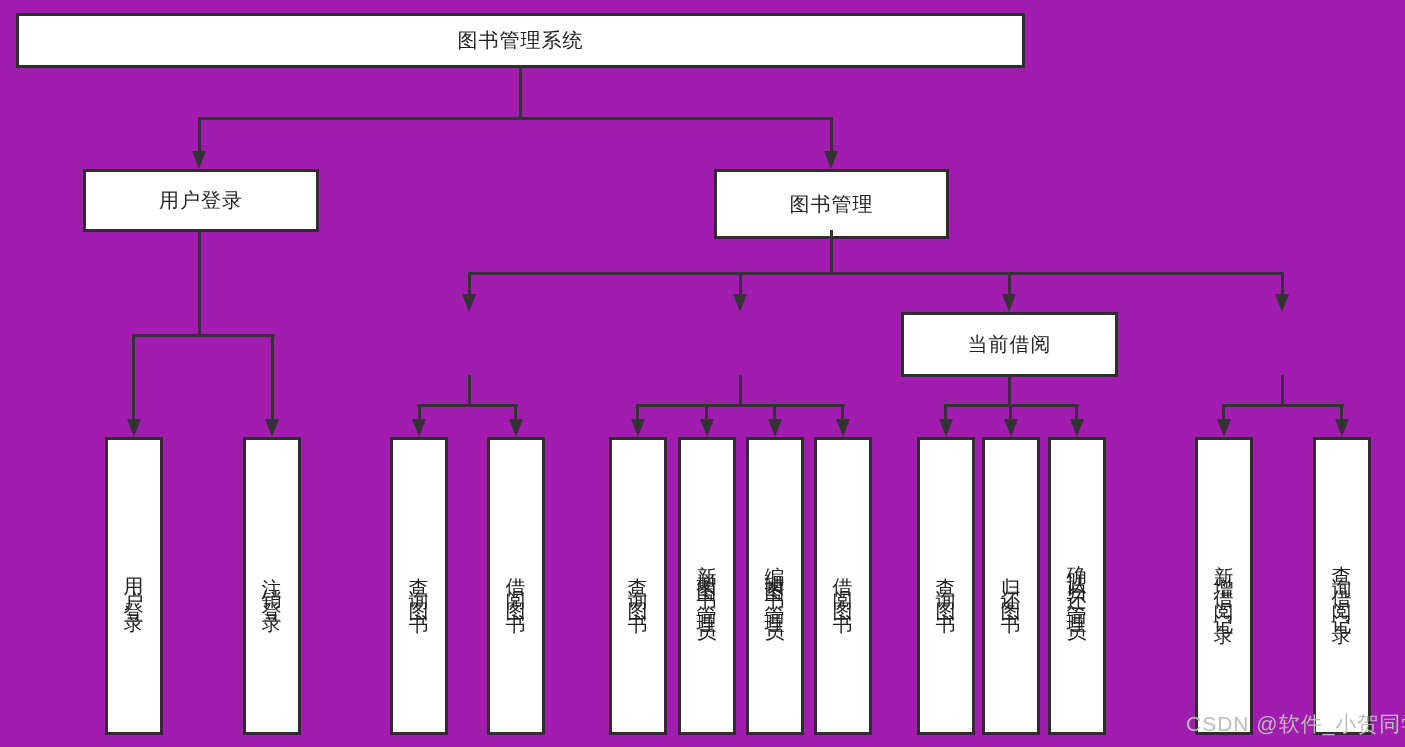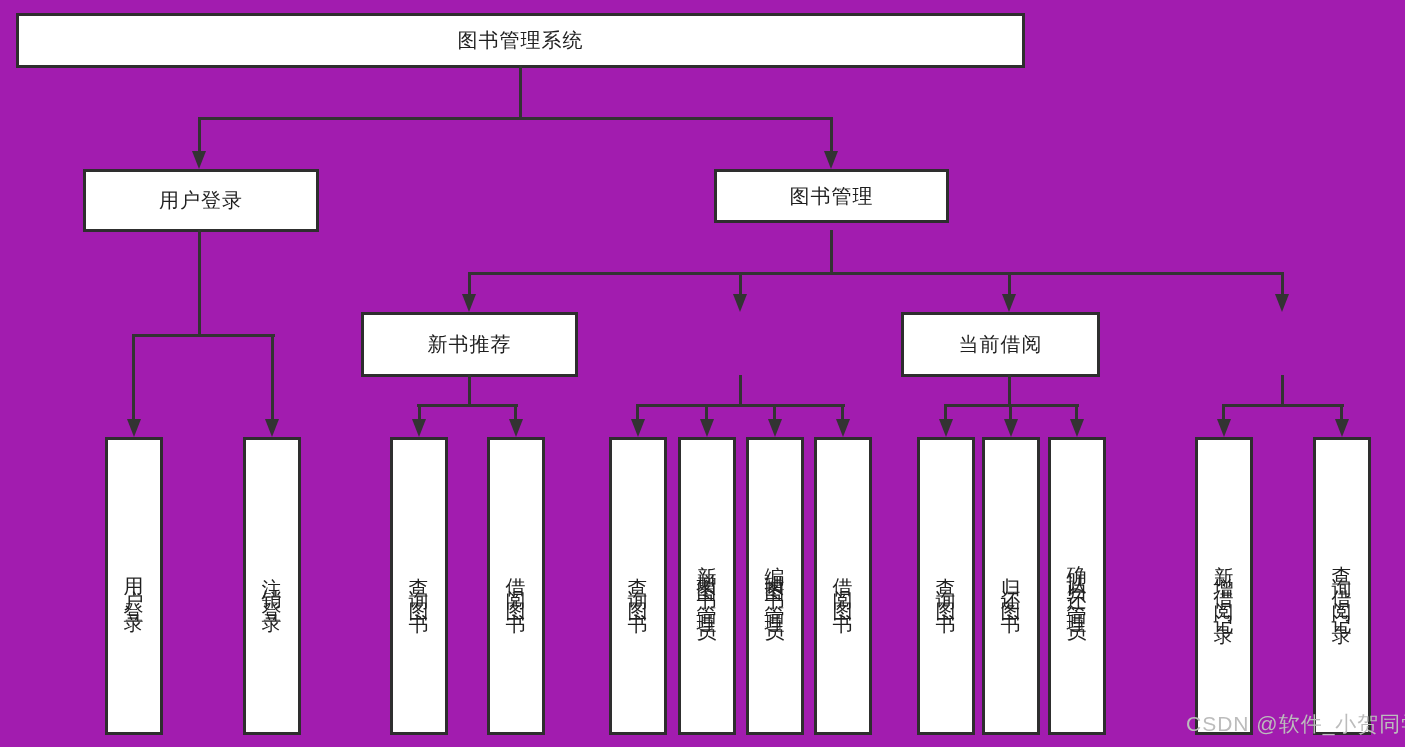--- a/index.html
+++ b/index.html
@@ -56,42 +56,41 @@
   <div class="box" style="left:16px;top:13px;width:1009px;height:55px;">图书管理系统</div>
 
   <div class="ln v" style="left:519px;top:66px;height:54px;"></div>
   <div class="ln h" style="left:198px;top:117px;width:635px;"></div>
   <div class="ln v" style="left:198px;top:117px;height:38px;"></div>
   <div class="arrow" style="left:192px;top:151px;"></div>
   <div class="ln v" style="left:830px;top:117px;height:38px;"></div>
   <div class="arrow" style="left:824px;top:151px;"></div>
 
   <div class="box" style="left:83px;top:169px;width:236px;height:63px;">用户登录</div>
-  <div class="box" style="left:714px;top:169px;width:235px;height:54px;text-align:center;">图书管理</div>
+  <div class="box" style="left:714px;top:169px;width:235px;height:70px;text-align:center;">图书管理</div>
 
   <div class="ln v" style="left:198px;top:230px;height:106px;"></div>
   <div class="ln h" style="left:132px;top:334px;width:143px;"></div>
   <div class="ln v" style="left:132px;top:334px;height:87px;"></div>
   <div class="arrow" style="left:127px;top:419px;"></div>
   <div class="ln v" style="left:271px;top:334px;height:87px;"></div>
   <div class="arrow" style="left:265px;top:419px;"></div>
 
   <div class="ln v" style="left:830px;top:230px;height:45px;"></div>
   <div class="ln h" style="left:468px;top:272px;width:816px;"></div>
   <div class="ln v" style="left:468px;top:272px;height:26px;"></div>
   <div class="arrow" style="left:462px;top:294px;"></div>
   <div class="ln v" style="left:739px;top:272px;height:26px;"></div>
   <div class="arrow" style="left:733px;top:294px;"></div>
   <div class="ln v" style="left:1008px;top:272px;height:26px;"></div>
   <div class="arrow" style="left:1002px;top:294px;"></div>
   <div class="ln v" style="left:1281px;top:272px;height:26px;"></div>
   <div class="arrow" style="left:1275px;top:294px;"></div>
 
-  <div class="box" style="left:361px;top:312px;width:217px;height:65px;">新书推荐</div>
-  <div class="box" style="left:901px;top:312px;width:199px;height:65px;">当前借阅</div>
+  <div class="box" style="left:901px;top:312px;width:217px;height:65px;">当前借阅</div>
 
   <div class="ln v" style="left:468px;top:375px;height:31px;"></div>
   <div class="ln h" style="left:417px;top:404px;width:101px;"></div>
   <div class="ln v" style="left:418px;top:404px;height:18px;"></div>
   <div class="arrow" style="left:412px;top:419px;"></div>
   <div class="ln v" style="left:514px;top:404px;height:18px;"></div>
   <div class="arrow" style="left:509px;top:419px;"></div>
 
   <div class="ln v" style="left:739px;top:375px;height:31px;"></div>
   <div class="ln h" style="left:636px;top:404px;width:209px;"></div>

